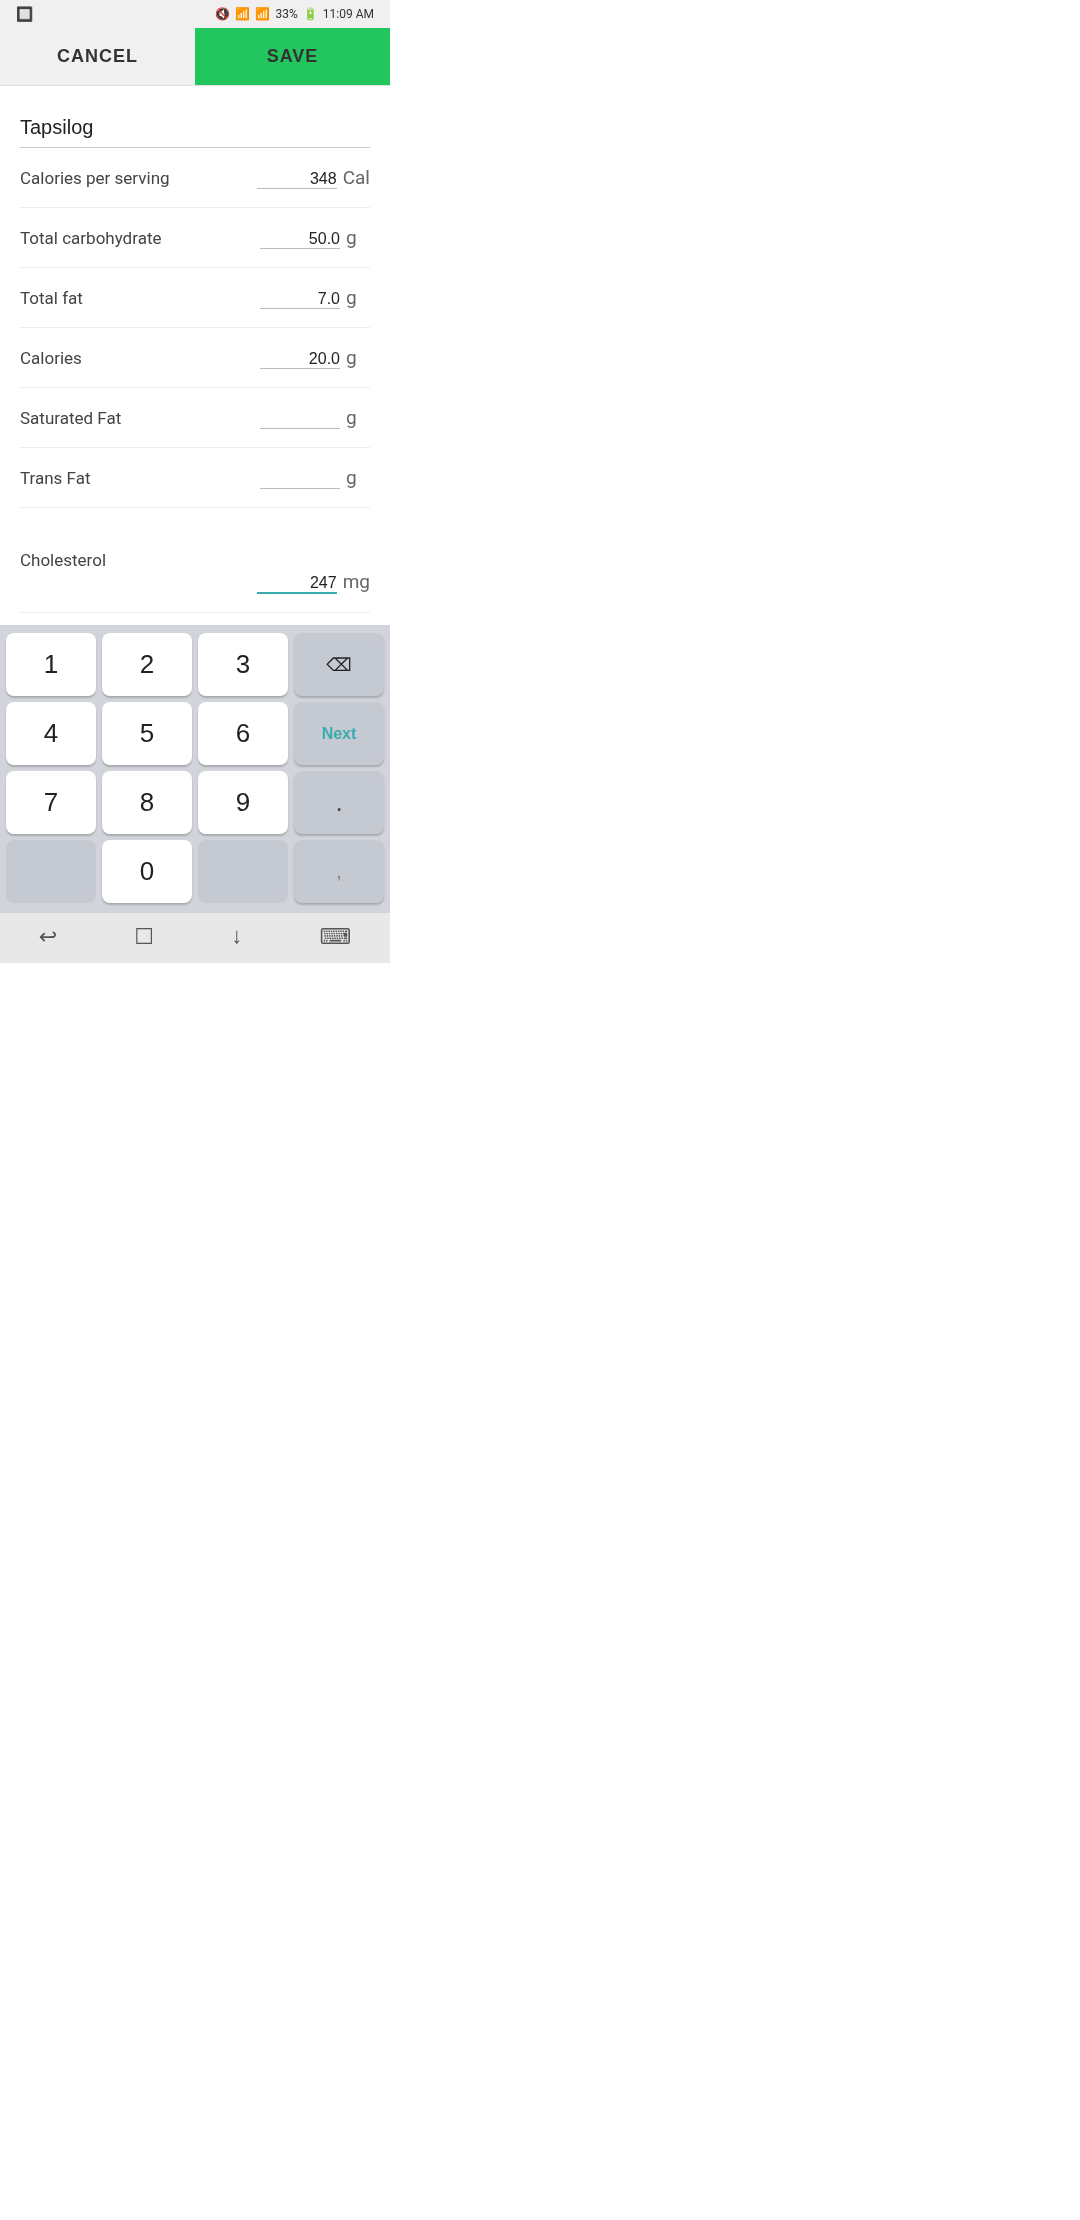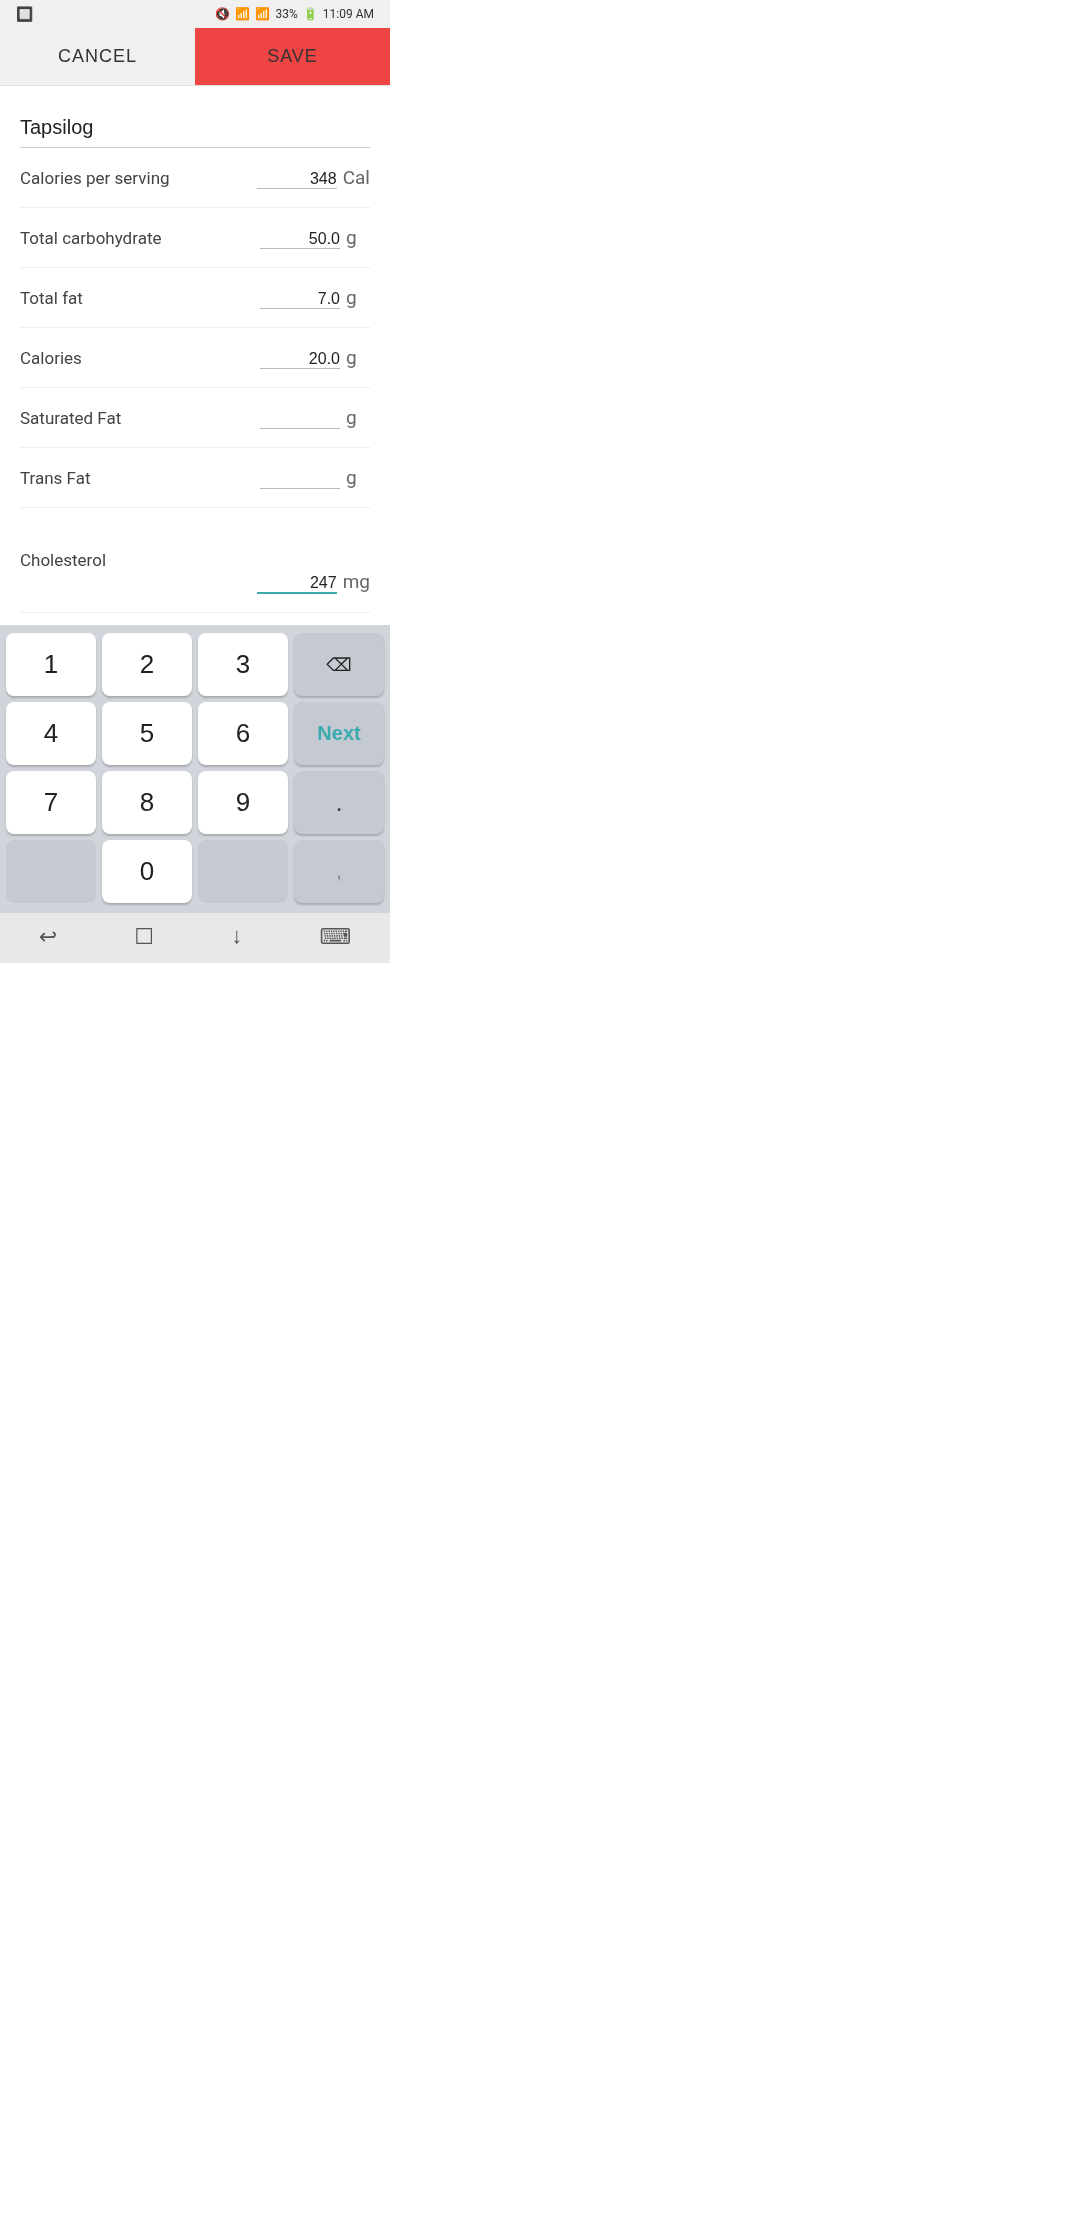--- a/index.html
+++ b/index.html
@@ -39,32 +39,32 @@
     .header {
       display: flex;
       border-bottom: 1px solid #e0e0e0;
       background: #f5f5f5;
     }
     .header-btn {
       flex: 1;
       padding: 18px 12px;
       text-align: center;
       font-size: 18px;
-      font-weight: normal;
+      font-weight: bold;
       letter-spacing: 1px;
       cursor: pointer;
       border: none;
       background: transparent;
     }
     .header-btn.cancel {
       background: #f0f0f0;
       color: #333;
     }
     .header-btn.save {
-      background: #ef4444;
+      background: #22c55e;
       color: #333;
     }
 
     
     .form-area {
       padding: 12px 20px;
       background: #fff;
     }
 
     .food-name-row {
@@ -141,21 +141,21 @@
       box-shadow: 0 2px 2px rgba(0,0,0,0.2);
       text-align: center;
     }
     .key-btn.special {
       background: #c5c9d1;
       font-size: 18px;
     }
     .key-btn.next-btn {
       background: #c5c9d1;
       color: #3aacb0;
-      font-size: 20px;
+      font-size: 16px;
       font-weight: bold;
     }
     .key-btn.empty {
       background: #c5c9d1;
       box-shadow: none;
       cursor: default;
     }
     .key-btn.dot-btn {
       background: #c5c9d1;
       font-size: 26px;

